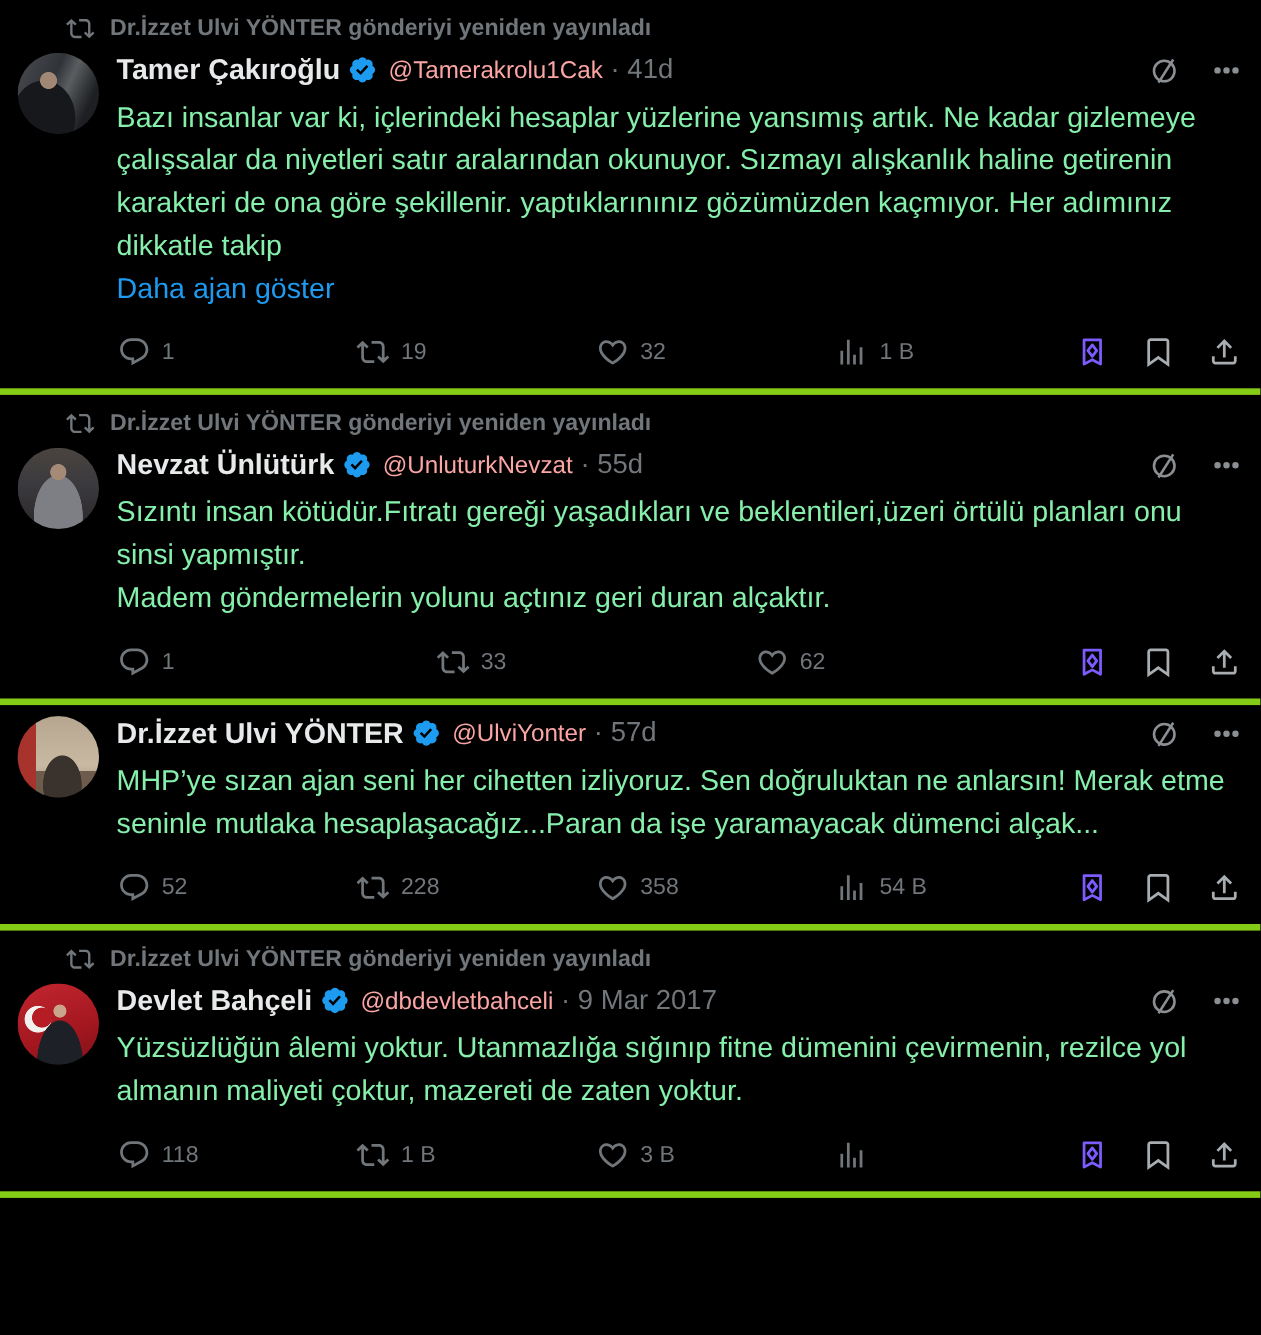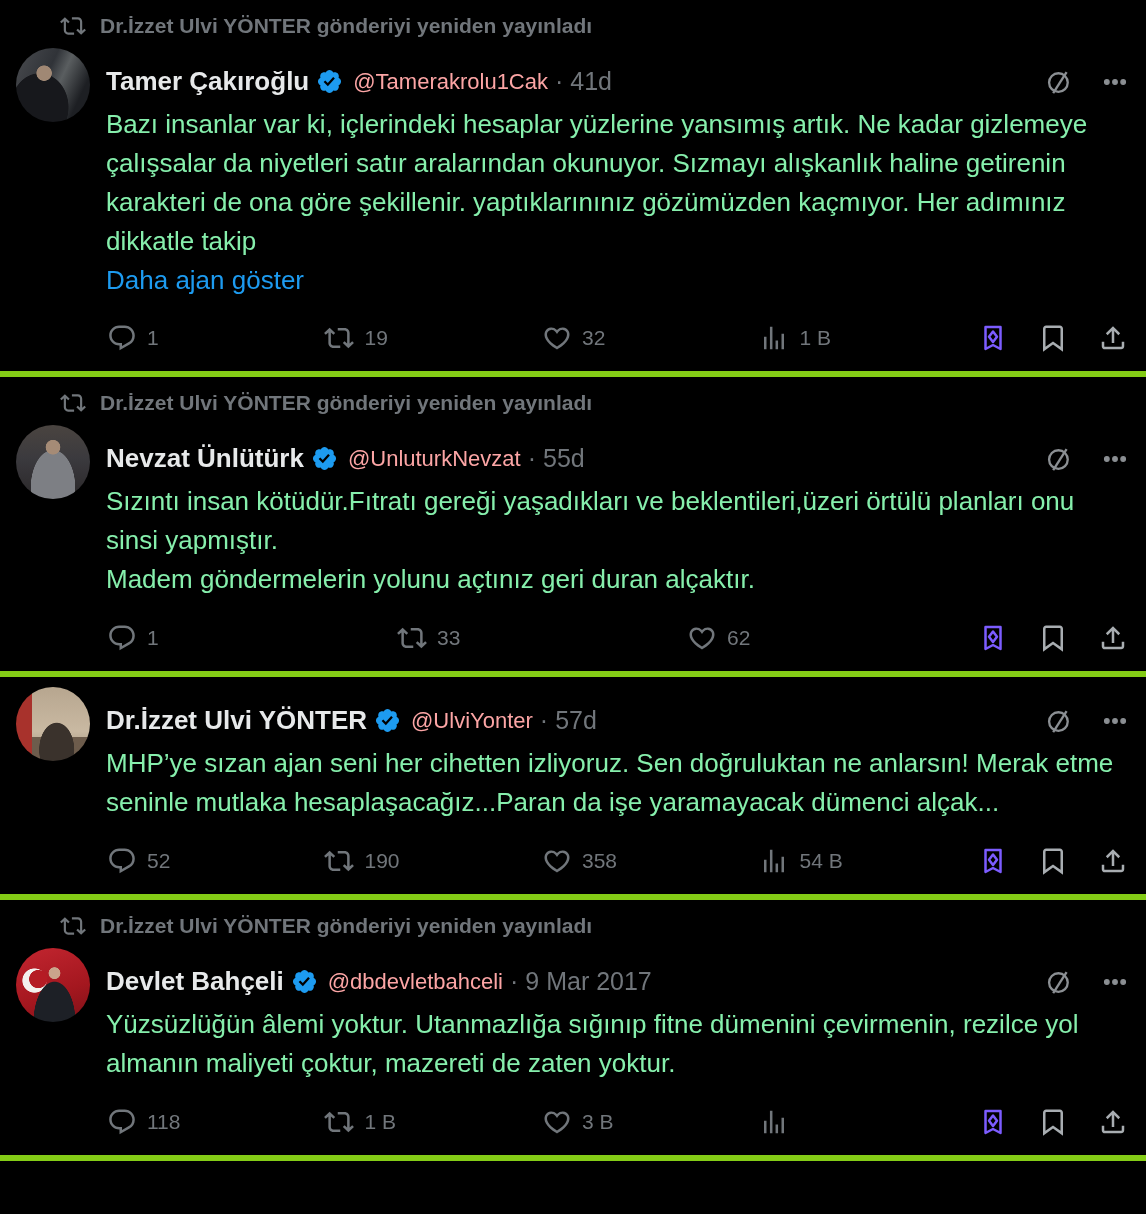--- a/index.html
+++ b/index.html
@@ -49,21 +49,21 @@
   }
   .avatar-3 {
     background:
       radial-gradient(circle at 52% 34%, #caa58c 0 9%, rgba(0,0,0,0) 10%),
       radial-gradient(ellipse at 52% 100%, #1d2026 0 38%, rgba(0,0,0,0) 39%),
       radial-gradient(circle at 30% 42%, #b51c24 0 13%, rgba(0,0,0,0) 14%),
       radial-gradient(circle at 25% 44%, #f3f1ee 0 17%, rgba(0,0,0,0) 18%),
       linear-gradient(160deg, #c32630 0%, #a4171f 60%, #7e1118 100%);
   }
   .tweet-content { flex:1; min-width:0; }
-  .tweet-header { display:flex; align-items:center; justify-content:space-between; margin-top:18px; }
+  .tweet-header { display:flex; align-items:center; justify-content:space-between; margin-top:0; }
   .name-group { display:flex; align-items:center; min-width:0; }
   .name { font-size:26px; font-weight:bold; color:#e7e9ea; white-space:nowrap; }
   .badge { width:27px; height:27px; margin-left:7px; flex:none; display:flex; }
   .badge svg { width:27px; height:27px; }
   .handle { margin-left:10px; font-size:22px; color:#fca5a5; white-space:nowrap; }
   .dot { margin:0 7px; font-size:25px; color:#71767b; }
   .time { font-size:25px; color:#71767b; white-space:nowrap; }
   .header-actions { display:flex; align-items:center; gap:26px; color:#71767b; flex:none; margin-left:12px; }
   .header-actions .hicon { width:30px; height:30px; display:flex; align-items:center; justify-content:center; }
   .header-actions svg { width:28px; height:28px; stroke:#8b8f93; fill:#8b8f93; }
@@ -323,21 +323,21 @@
                 </svg>
             </span>
             <span class="count">52</span>
           </div>
           <div class="stat">
             <span class="aicon">
               <svg viewBox="0 0 24 24">
                   <path d="M4.5 3.88l4.432 4.14-1.364 1.46L5.5 7.55V16c0 1.1.896 2 2 2H13v2H7.5c-2.209 0-4-1.79-4-4V7.55L1.432 9.48.068 8.02 4.5 3.88zM16.5 6H11V4h5.5c2.209 0 4 1.79 4 4v8.45l2.068-1.93 1.364 1.46-4.432 4.14-4.432-4.14 1.364-1.46 2.068 1.93V8c0-1.1-.896-2-2-2z"></path>
                 </svg>
             </span>
-            <span class="count">190</span>
+            <span class="count">228</span>
           </div>
           <div class="stat">
             <span class="aicon">
               <svg viewBox="0 0 24 24">
                   <path d="M16.697 5.5c-1.222-.06-2.679.51-3.89 2.16l-.805 1.09-.806-1.09C9.984 6.01 8.526 5.44 7.304 5.5c-1.243.07-2.349.78-2.91 1.91-.552 1.12-.633 2.78.479 4.82 1.074 1.97 3.257 4.27 7.129 6.61 3.87-2.34 6.052-4.64 7.126-6.61 1.111-2.04 1.03-3.7.477-4.82-.561-1.13-1.666-1.84-2.908-1.91zm4.187 7.69c-1.351 2.48-4.001 5.12-8.379 7.67l-.503.3-.504-.3c-4.379-2.55-7.029-5.19-8.382-7.67-1.36-2.5-1.41-4.86-.514-6.67.887-1.79 2.647-2.91 4.601-3.01 1.651-.09 3.368.56 4.798 2.01 1.429-1.45 3.146-2.1 4.796-2.01 1.954.1 3.714 1.22 4.601 3.01.896 1.81.846 4.17-.514 6.67z"></path>
                 </svg>
             </span>
             <span class="count">358</span>
           </div>
           <div class="stat">

